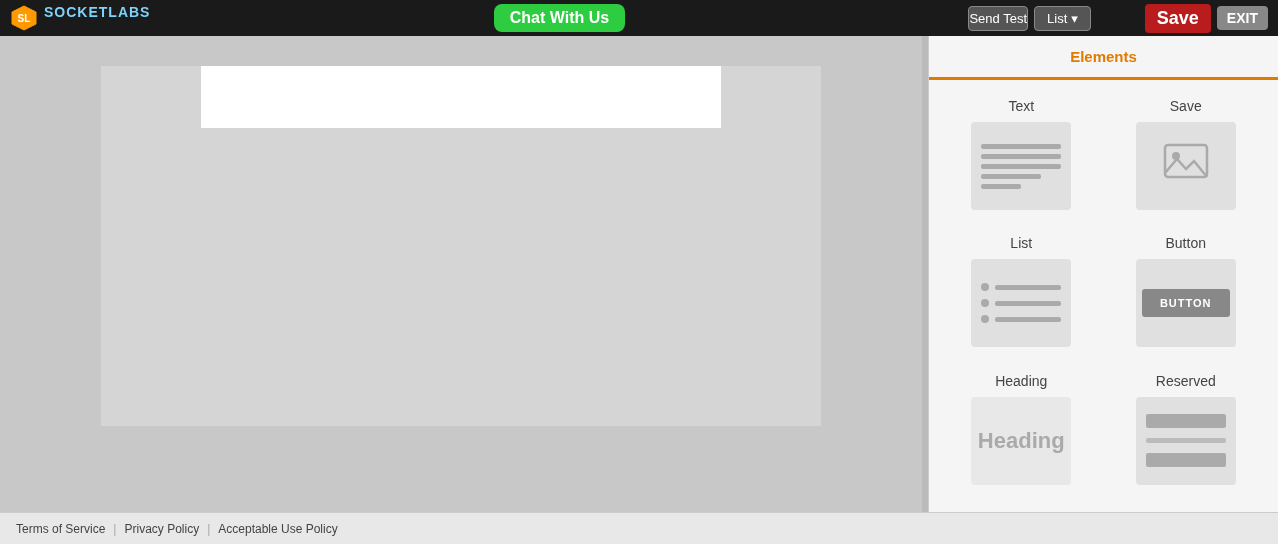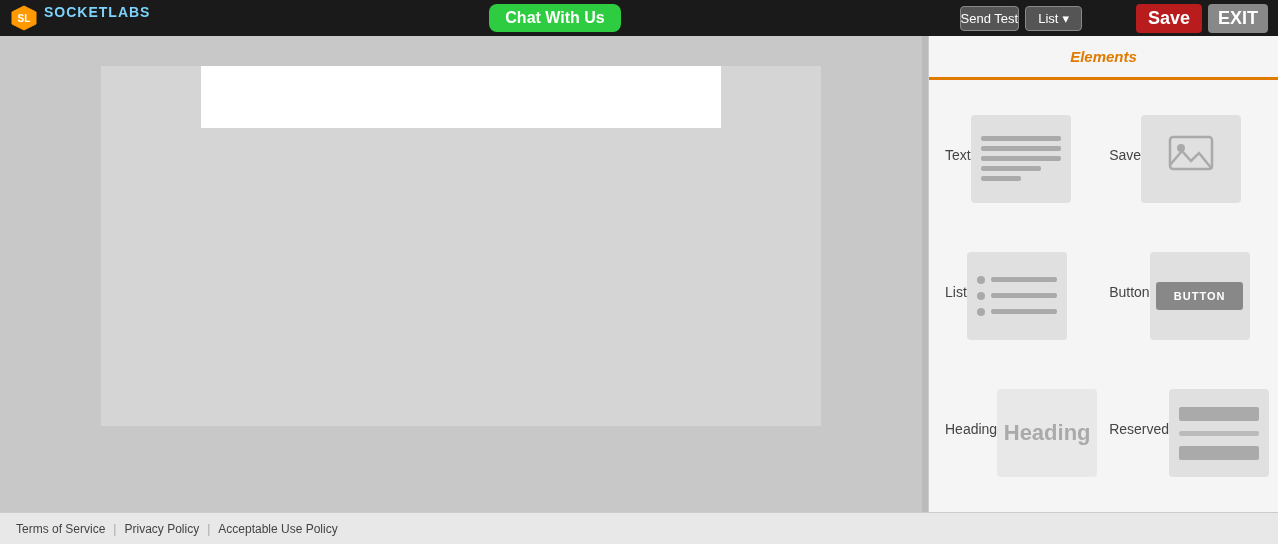--- a/index.html
+++ b/index.html
@@ -80,21 +80,21 @@
       cursor: pointer;
       font-weight: bold;
       margin-left: 48px;
     }
     .exit-btn {
       background: #888;
       color: #fff;
       border: none;
       border-radius: 4px;
       padding: 4px 10px;
-      font-size: 18px;
+      font-size: 14px;
       cursor: pointer;
       font-weight: bold;
     }
 
     
     .main-area {
       display: flex;
       flex: 1;
       overflow: hidden;
     }
@@ -138,41 +138,40 @@
       background: #f5f5f5;
     }
     .panel-tab {
       flex: 1;
       text-align: center;
       padding: 12px 15px;
       font-size: 15px;
       cursor: pointer;
       color: #555;
       font-weight: normal;
-      font-style: italic;
     }
     .panel-tab.active {
       color: #e07b00;
       border-bottom: 3px solid #e07b00;
       font-weight: bold;
       margin-bottom: -2px;
     }
 
     
     .elements-grid {
       display: grid;
       grid-template-columns: 1fr 1fr;
       gap: 0;
       padding: 10px;
       overflow-y: auto;
       flex: 1;
     }
     .element-cell {
       display: flex;
-      flex-direction: row;
+      flex-direction: column;
       align-items: center;
       padding: 8px 6px;
     }
     .element-label {
       font-size: 14px;
       color: #444;
       margin-bottom: 8px;
       font-weight: normal;
       text-align: center;
     }

